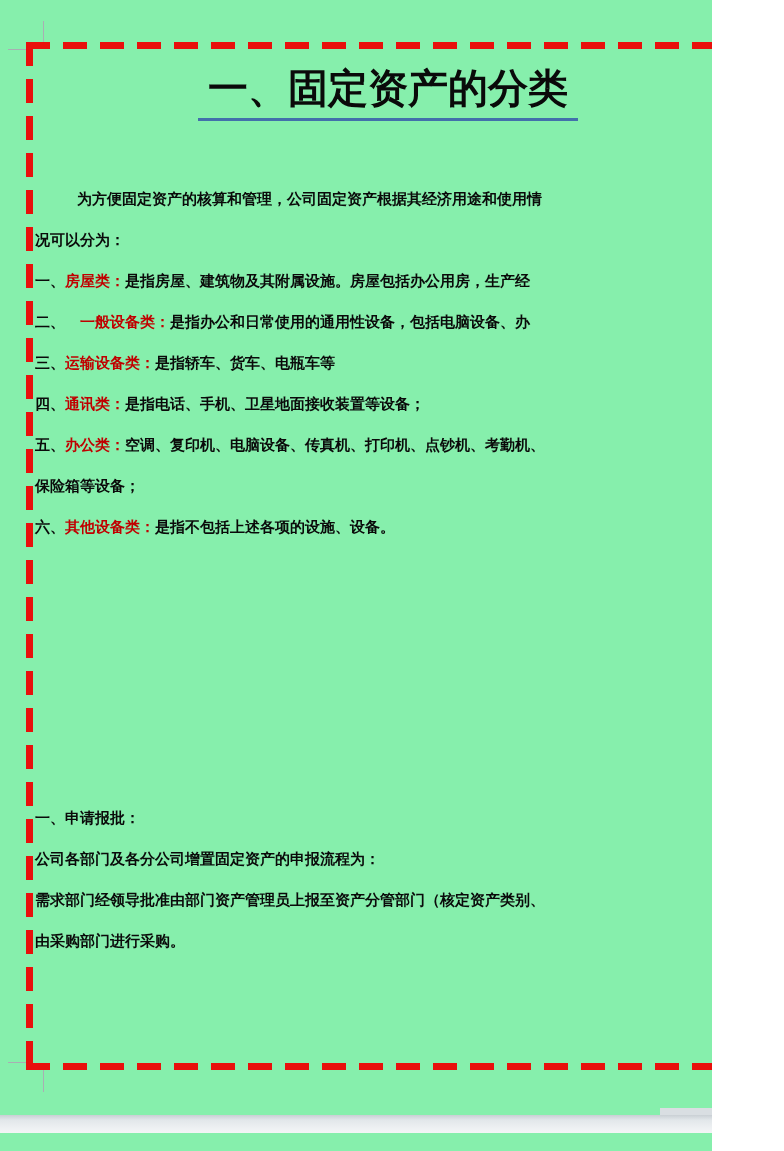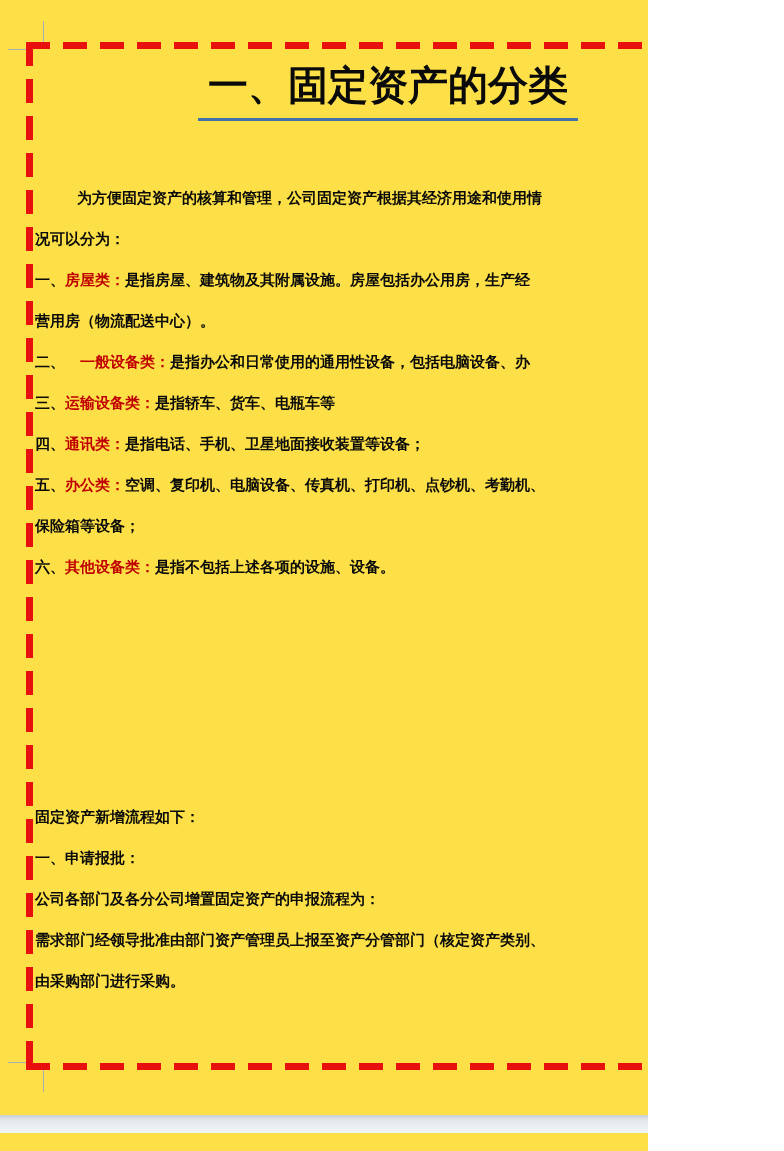--- a/index.html
+++ b/index.html
@@ -1,21 +1,21 @@
 <!DOCTYPE html>
 <html style="--border_red: #e8100c; --category_red: #c00000; --underline_blue: #4270ab; --text_black: #0a0a0a;"><head>
 <meta charset="utf-8">
 <style>
   html,body { margin:0; padding:0; background:#fff; }
   .page {
     position: relative;
-    width: 648px;
+    width: 712px;
     height: 1151px;
-    background: #fde047;
-    font-family: Liberation Mono, monospace;
+    background: #86efac;
+    font-family: Liberation Serif, serif;
     overflow: hidden;
   }
   
   .bseg { position: absolute; }
   .bseg.h { height: 7px; width: 724px; left: 26px;
     background: repeating-linear-gradient(90deg, var(--border_red) 0 24px, transparent 24px 37px); }
   .bseg.v { width: 7px; height: 1028px; top: 42px;
     background: repeating-linear-gradient(180deg, var(--border_red) 0 24px, transparent 24px 37px); }
   .bseg.top { top: 42px; }
   .bseg.bottom { top: 1063px; }
@@ -76,31 +76,29 @@
   <div class="bseg v left"></div>
   <div class="bseg v right"></div>
 
   <div class="title t1">
     <span class="tspan">一、固定资产的分类</span>
   </div>
   <div class="body body1">
       <div class="line indent"><span class="">为方便固定资产的核算和管理，公司固定资产根据其经济用途和使用情</span></div>
       <div class="line"><span class="">况可以分为：</span></div>
       <div class="line"><span class="">一、</span><span class="red">房屋类：</span><span class="">是指房屋、建筑物及其附属设施。房屋包括办公用房，生产经</span></div>
-      <div class="line"><span class="">营用房（物流配送中心）。</span></div>
       <div class="line"><span class="">二、　</span><span class="red">一般设备类：</span><span class="">是指办公和日常使用的通用性设备，包括电脑设备、办</span></div>
       <div class="line"><span class="">三、</span><span class="red">运输设备类：</span><span class="">是指轿车、货车、电瓶车等</span></div>
       <div class="line"><span class="">四、</span><span class="red">通讯类：</span><span class="">是指电话、手机、卫星地面接收装置等设备；</span></div>
       <div class="line"><span class="">五、</span><span class="red">办公类：</span><span class="">空调、复印机、电脑设备、传真机、打印机、点钞机、考勤机、</span></div>
       <div class="line"><span class="">保险箱等设备；</span></div>
       <div class="line"><span class="">六、</span><span class="red">其他设备类：</span><span class="">是指不包括上述各项的设施、设备。</span></div>
     </div>
 
   <div class="body body2">
-      <div class="line"><span class="">固定资产新增流程如下：</span></div>
       <div class="line"><span class="">一、申请报批：</span></div>
       <div class="line"><span class="">公司各部门及各分公司增置固定资产的申报流程为：</span></div>
       <div class="line"><span class="">需求部门经领导批准由部门资产管理员上报至资产分管部门（核定资产类别、</span></div>
       <div class="line"><span class="">由采购部门进行采购。</span></div>
     </div>
 
   <div class="edge-notch"></div>
   <div class="edge-band"></div>
 
 </div>

